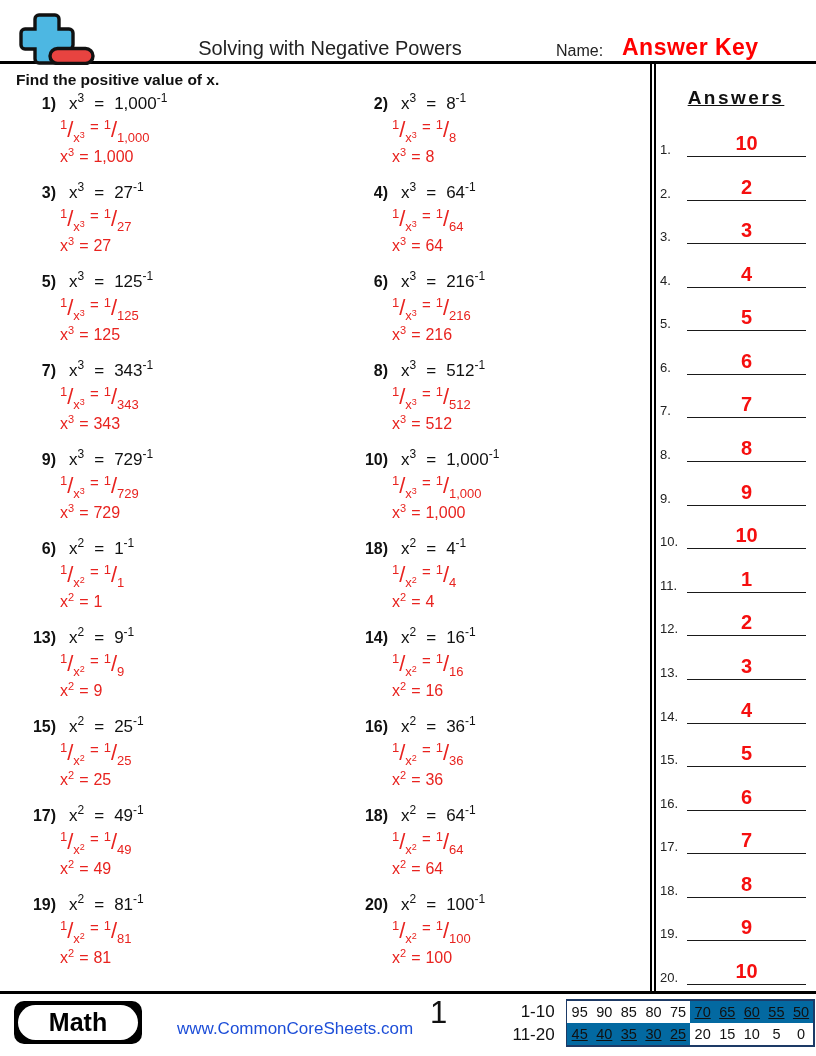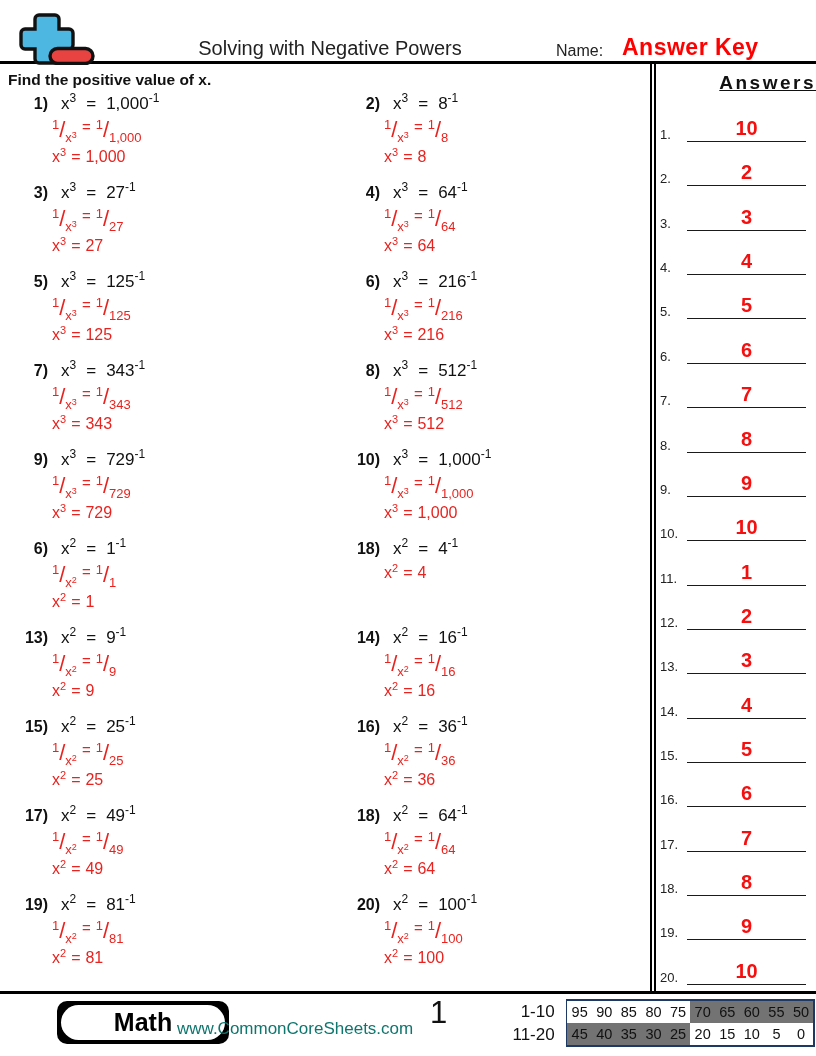--- a/index.html
+++ b/index.html
@@ -12,59 +12,59 @@
 
   
   .header { position:absolute; top:0; left:0; right:0; height:64px; border-bottom:3.5px solid #000; }
   .logo { position:absolute; left:13px; top:11px; width:82px; height:54px; }
   .title { position:absolute; left:0; width:660px; text-align:center; top:37px; font-size:20px; color:#222; }
   .name-label { position:absolute; left:556px; top:42px; font-size:16px; color:#222; }
   .name-value { position:absolute; left:622px; top:34px; font-size:23px; font-weight:bold; color:#ff0000; letter-spacing:0.5px; }
 
   
   .main { position:absolute; top:64px; bottom:65px; left:0; right:0; display:flex; }
-  .work-col { width:650px; padding-left:8px; }
+  .work-col { width:650px; padding-left:16px; }
   .instruction { font-weight:bold; font-size:15.5px; padding-top:7px; height:30px; }
 
   .problems-grid { display:grid; grid-template-columns:332px 302px; grid-auto-rows:89px; }
   .problem { position:relative; }
   .p-head { display:flex; align-items:baseline; font-size:17px; }
   .pnum { width:40px; text-align:right; font-weight:bold; font-size:16px; margin-right:13px; flex:none; }
   .exp { font-size:12px; position:relative; top:-7px; }
   .eq { margin:0 10px; }
   .p-frac { margin-left:44px; margin-top:3px; color:#e8231f; font-size:15px; height:26px; white-space:nowrap; }
   .f-num { font-size:13px; position:relative; top:-8px; }
   .f-slash { font-size:22px; }
   .f-den { font-size:13px; position:relative; top:5px; }
   .f-exp { font-size:9px; position:relative; top:-4px; }
   .f-eq { position:relative; top:-5px; margin:0 5px; }
   .p-result { margin-left:44px; margin-top:5px; color:#e8231f; font-size:16px; }
   .p-result .eq { margin:0 5px; }
   .p-result .exp { font-size:11px; top:-6px; }
 
   
   .answers-col { flex:1; border-left:6px double #000; display:flex; flex-direction:column; }
-  .answers-title { text-align:right; font-weight:bold; font-size:19px; letter-spacing:2.5px; text-decoration:underline; padding-top:8px; }
+  .answers-title { text-align:center; font-weight:bold; font-size:19px; letter-spacing:2.5px; text-decoration:underline; padding-top:23px; }
   .answers-list { flex:1; display:flex; flex-direction:column; justify-content:space-between; padding:14px 10px 6px 4px; }
   .a-entry { display:flex; align-items:flex-end; height:34px; }
   .a-num { font-size:13px; width:27px; flex:none; color:#222; }
   .a-line { flex:1; height:100%; border-bottom:1.7px solid #1a1a1a; position:relative; }
   .a-val { position:absolute; bottom:1px; left:0; right:0; text-align:center; color:#f50f0f; font-weight:bold; font-size:20px; }
 
   
   .footer { position:absolute; bottom:0; left:0; right:0; height:65px; border-top:3.5px solid #000; }
-  .math-badge { position:absolute; left:14px; top:7px; width:172px; height:43px; background:#000; border-radius:10px;margin-left:43px; }
+  .math-badge { position:absolute; left:14px; top:7px; width:128px; height:43px; background:#000; border-radius:10px; }
   .math-pill { position:absolute; left:4px; right:4px; top:4px; bottom:4px; background:#fff; border-radius:20px; display:flex; align-items:center; justify-content:center; font-weight:bold; font-size:25px; color:#000; }
-  .site { position:absolute; left:177px; top:25px; font-size:17px; color:#0f766e; }
+  .site { position:absolute; left:177px; top:25px; font-size:17px; color:#1d4ed8; }
   .page-num { position:absolute; left:430px; top:1px; font-size:31px; color:#111; }
   .score-wrap { position:absolute; right:1px; top:5px; display:flex; }
   .score-labels { display:grid; grid-auto-rows:23.6px; align-items:center; justify-items:end; padding-right:11px; font-size:17px; padding-top:1px; }
   .score-grid { display:grid; grid-template-columns:repeat(10, 24.6px); grid-auto-rows:22px; gap:0; padding:1.7px; background:#1d3a66; }
   .score-cell { background:#ffffff; display:flex; align-items:center; justify-content:center; font-size:14.5px; color:#111; }
-  .score-cell.hl { background:#737373; }
+  .score-cell.hl { background:#0369a1;text-decoration:underline; }
 </style>
 </head>
 <body>
 
 <div class="page">
 
   <div class="header">
     <svg class="logo" viewBox="0 0 82 54">
       <g>
         <path d="M26 4 h16 a4 4 0 0 1 4 4 v10 h10 a4 4 0 0 1 4 4 v12 a4 4 0 0 1 -4 4 h-10 v10 a4 4 0 0 1 -4 4 h-16 a4 4 0 0 1 -4 -4 v-10 h-10 a4 4 0 0 1 -4 -4 v-12 a4 4 0 0 1 4 -4 h10 v-10 a4 4 0 0 1 4 -4 z" fill="#4db7e2" stroke="#111" stroke-width="3.4"></path>
@@ -179,20 +179,21 @@
     </div>
     <div class="p-frac"><span class="f-num">1</span><span class="f-slash">/</span><span class="f-den"><span>x</span><span class="f-exp">2</span></span><span class="f-eq">=</span><span class="f-num">1</span><span class="f-slash">/</span><span class="f-den">1</span></div>
     <div class="p-result"><span>x</span><span class="exp">2</span><span class="eq">=</span><span>1</span></div>
   </div>
 
   <div class="problem">
     <div class="p-head">
       <span class="pnum">18)</span>
       <span><span>x</span><span class="exp">2</span><span class="eq">=</span><span>4</span><span class="exp">-1</span></span>
     </div>
+    <div class="p-frac"><span class="f-num">1</span><span class="f-slash">/</span><span class="f-den"><span>x</span><span class="f-exp">2</span></span><span class="f-eq">=</span><span class="f-num">1</span><span class="f-slash">/</span><span class="f-den">4</span></div>
     <div class="p-result"><span>x</span><span class="exp">2</span><span class="eq">=</span><span>4</span></div>
   </div>
 
   <div class="problem">
     <div class="p-head">
       <span class="pnum">13)</span>
       <span><span>x</span><span class="exp">2</span><span class="eq">=</span><span>9</span><span class="exp">-1</span></span>
     </div>
     <div class="p-frac"><span class="f-num">1</span><span class="f-slash">/</span><span class="f-den"><span>x</span><span class="f-exp">2</span></span><span class="f-eq">=</span><span class="f-num">1</span><span class="f-slash">/</span><span class="f-den">9</span></div>
     <div class="p-result"><span>x</span><span class="exp">2</span><span class="eq">=</span><span>9</span></div>

